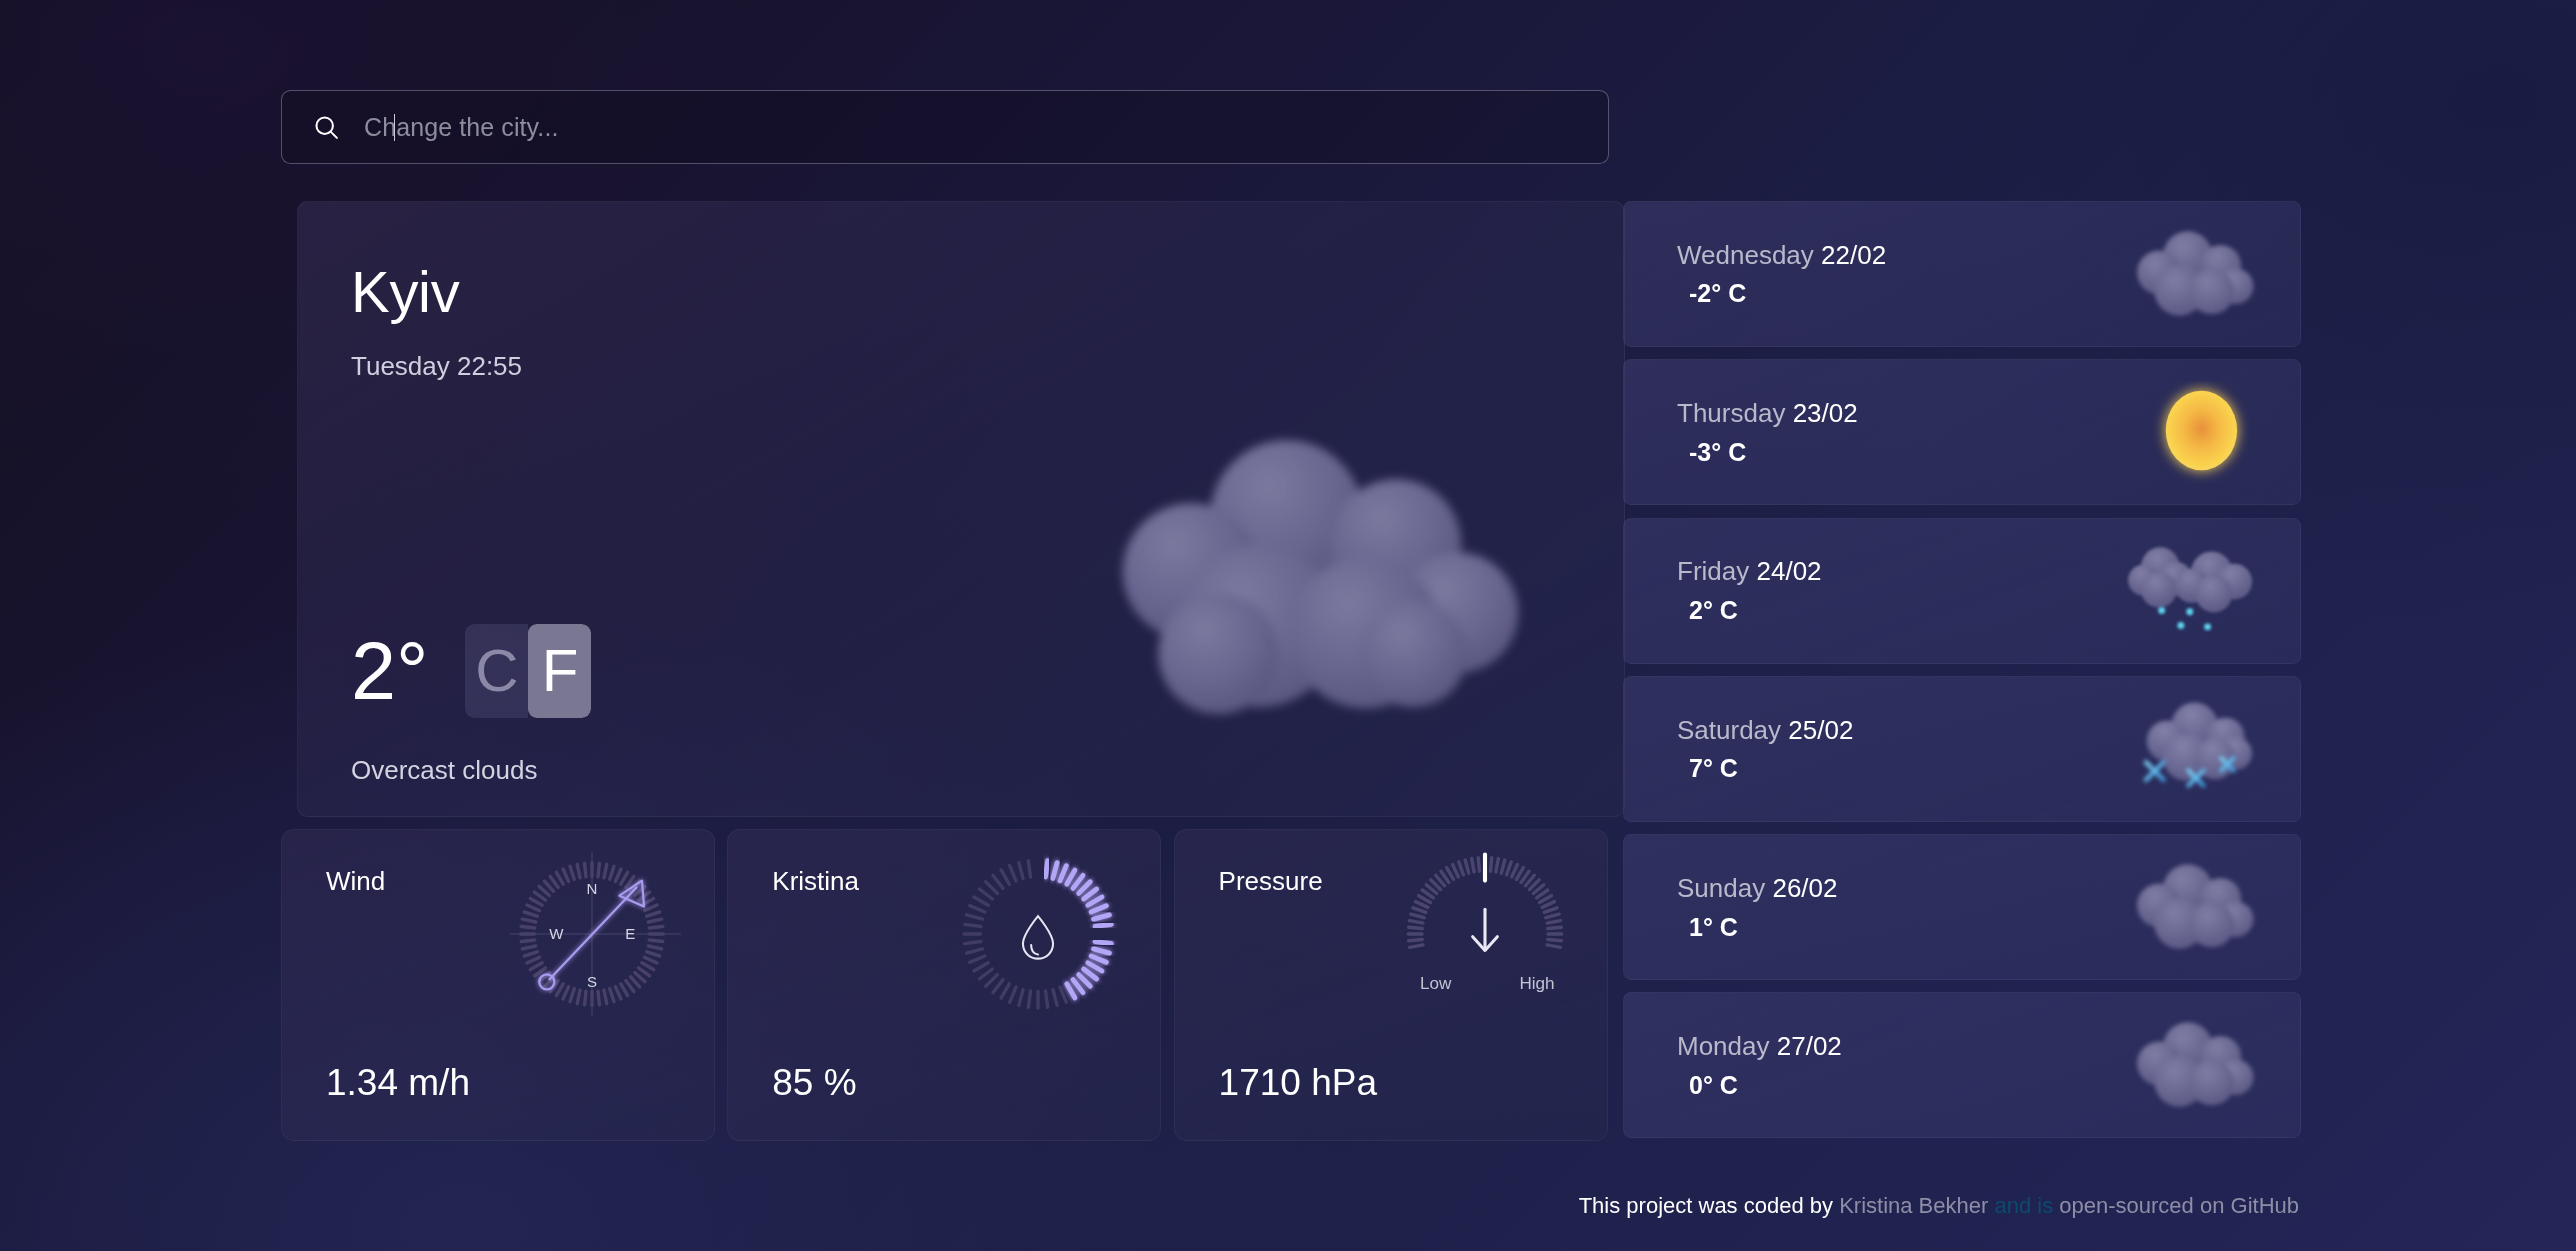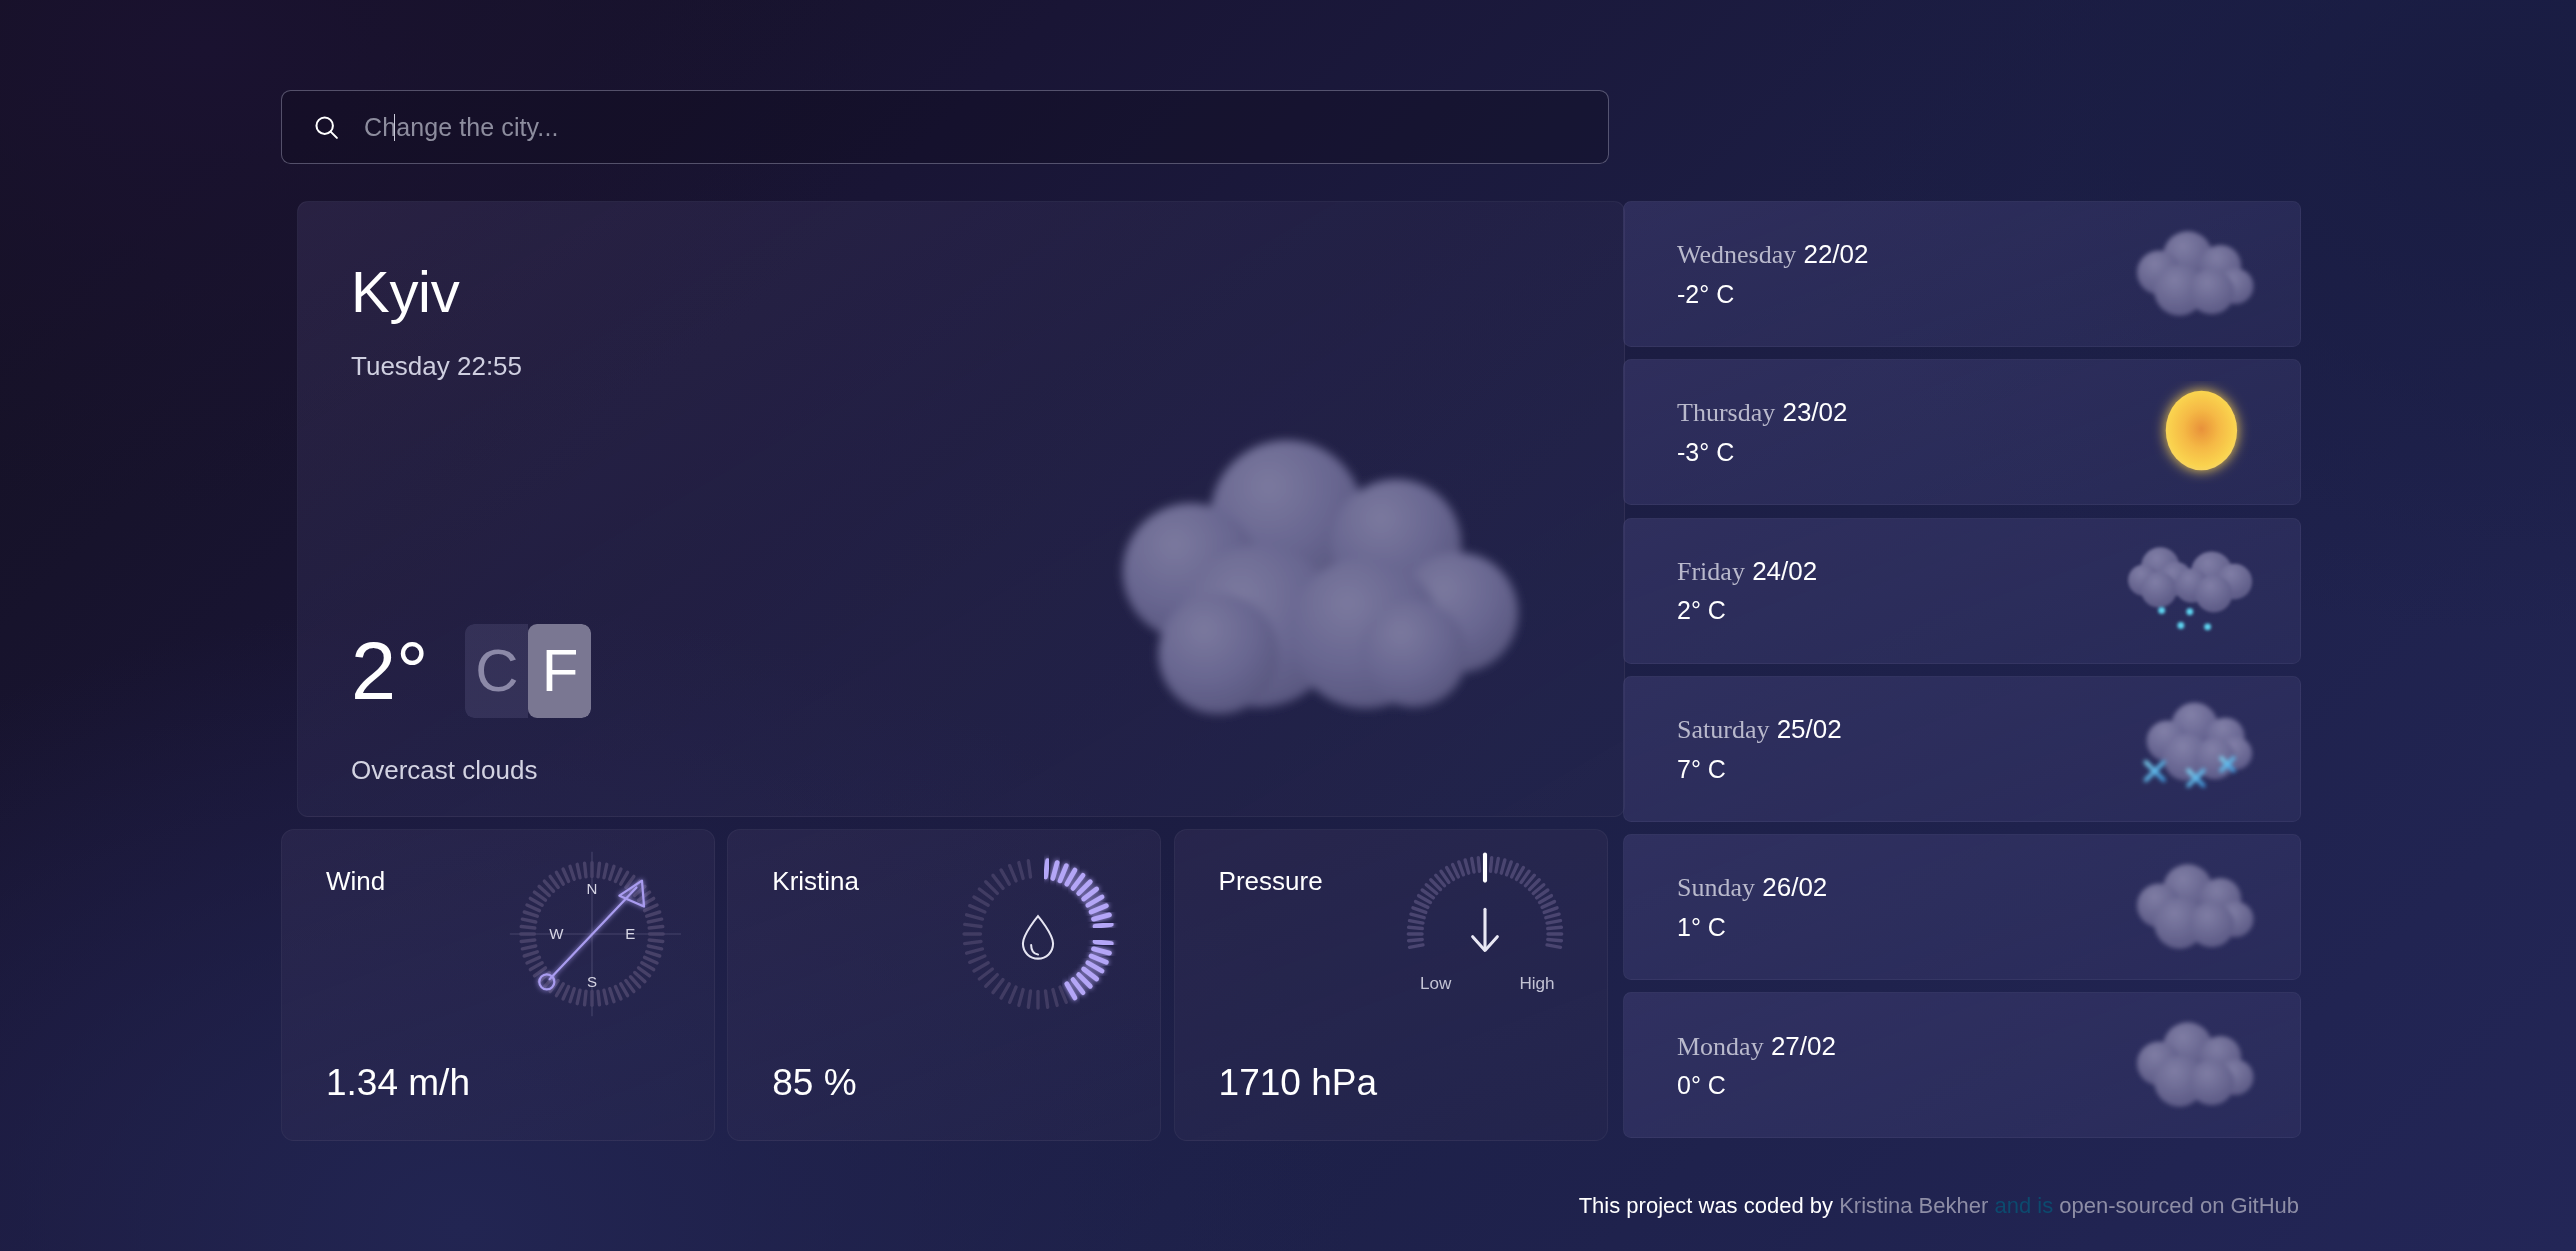--- a/index.html
+++ b/index.html
@@ -80,23 +80,23 @@
     position:relative; height:146px; margin-bottom:12.3px;
     border-radius:8.2px;
     background:linear-gradient(160deg, rgba(66,64,118,0.50) 0%, rgba(54,55,104,0.42) 100%);
     border:0.7px solid rgba(255,255,255,0.04);
     display:flex; align-items:center; justify-content:space-between;
     padding:0 30px 0 53px;
   }
   .fc-row:last-child { margin-bottom:0; }
   .fc-text { display:flex; flex-direction:column; gap:13.7px; }
   .fc-date { font-size:26px; line-height:1; }
-  .fc-day { color:#b9b9cc;font-family:Liberation Serif, serif; }
+  .fc-day { color:#b9b9cc; }
   .fc-num { color:#ffffff; font-weight:400; }
-  .fc-temp { font-size:25px; font-weight:400; color:#fff; line-height:1; }
+  .fc-temp { font-size:25px; font-weight:700; color:#fff; line-height:1;margin-left:12px; }
   .fc-icon { width:144px; height:103px; flex:none; }
 
   
   .widgets { position:absolute; left:281px; top:829px; display:flex; gap:12.3px; }
   .widget {
     width:434px; height:312px; border-radius:13px;
     background:linear-gradient(160deg, rgba(56,50,90,0.42) 0%, rgba(44,43,82,0.34) 100%);
     border:0.7px solid rgba(255,255,255,0.045);
     position:relative; overflow:hidden;
   }

